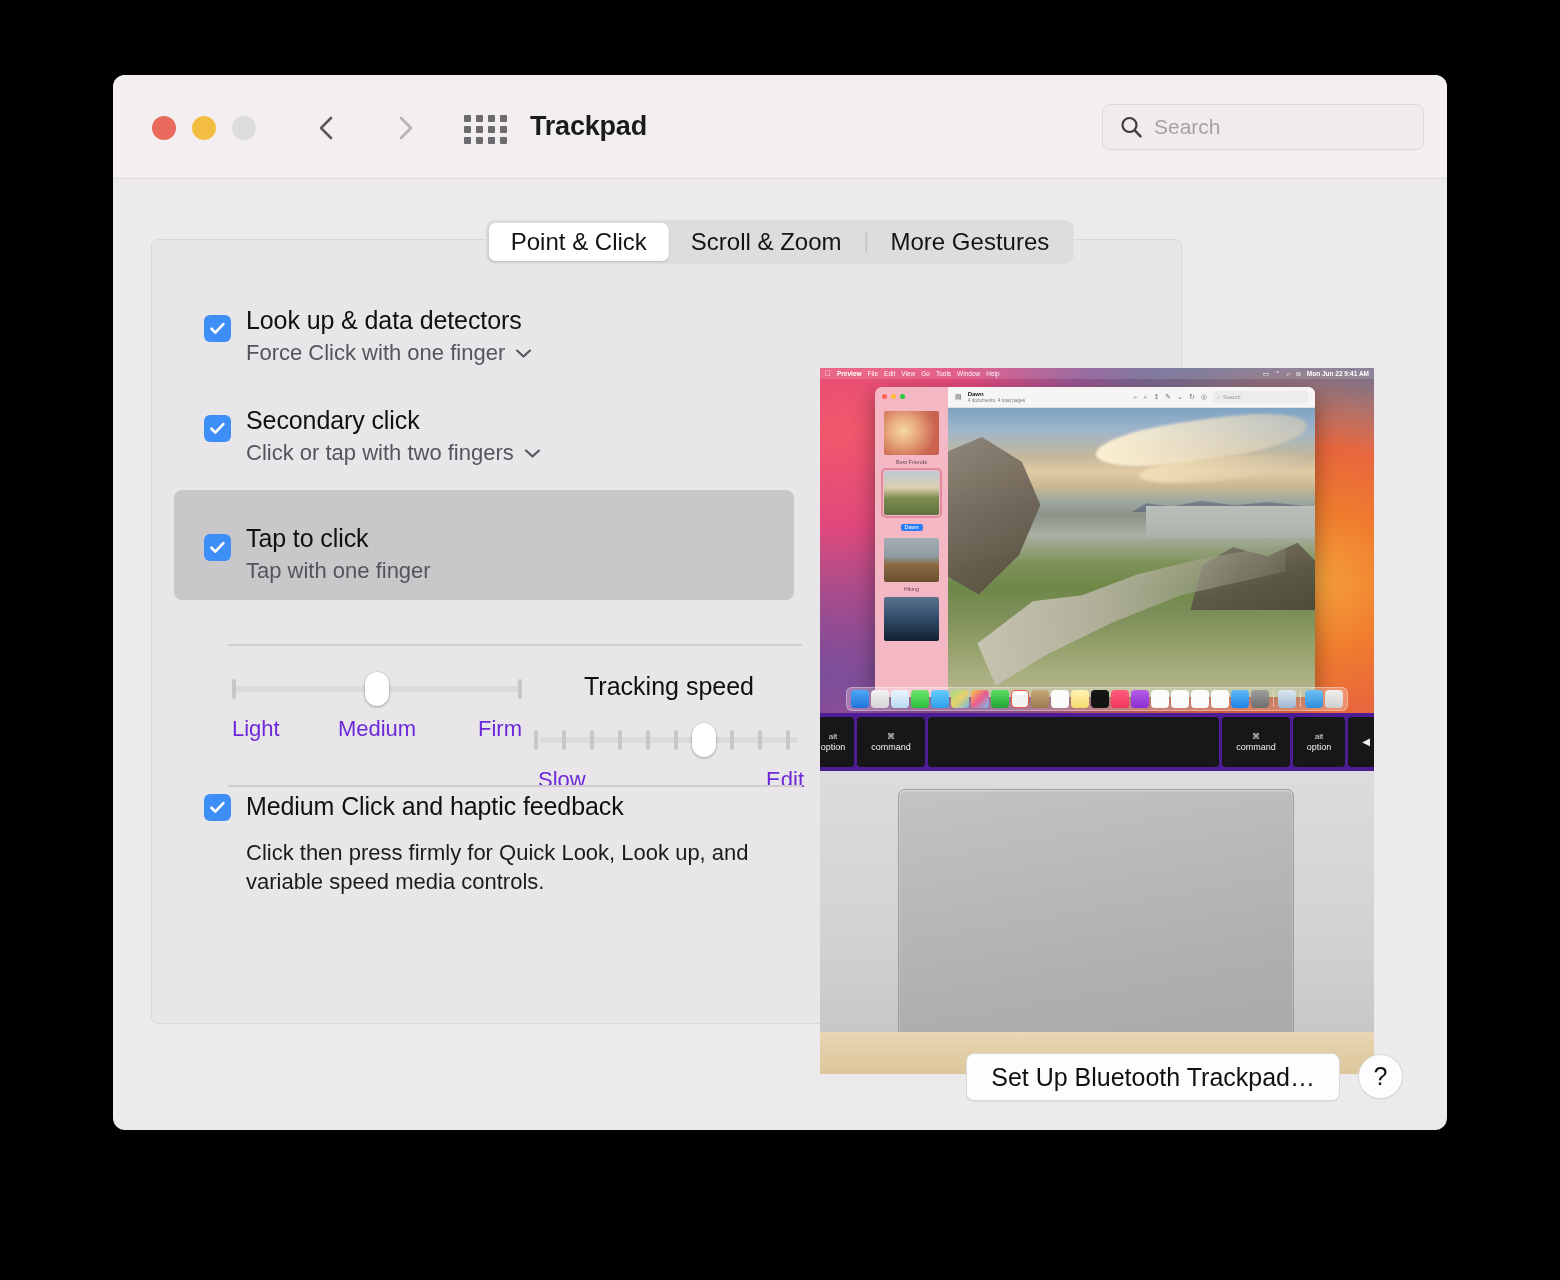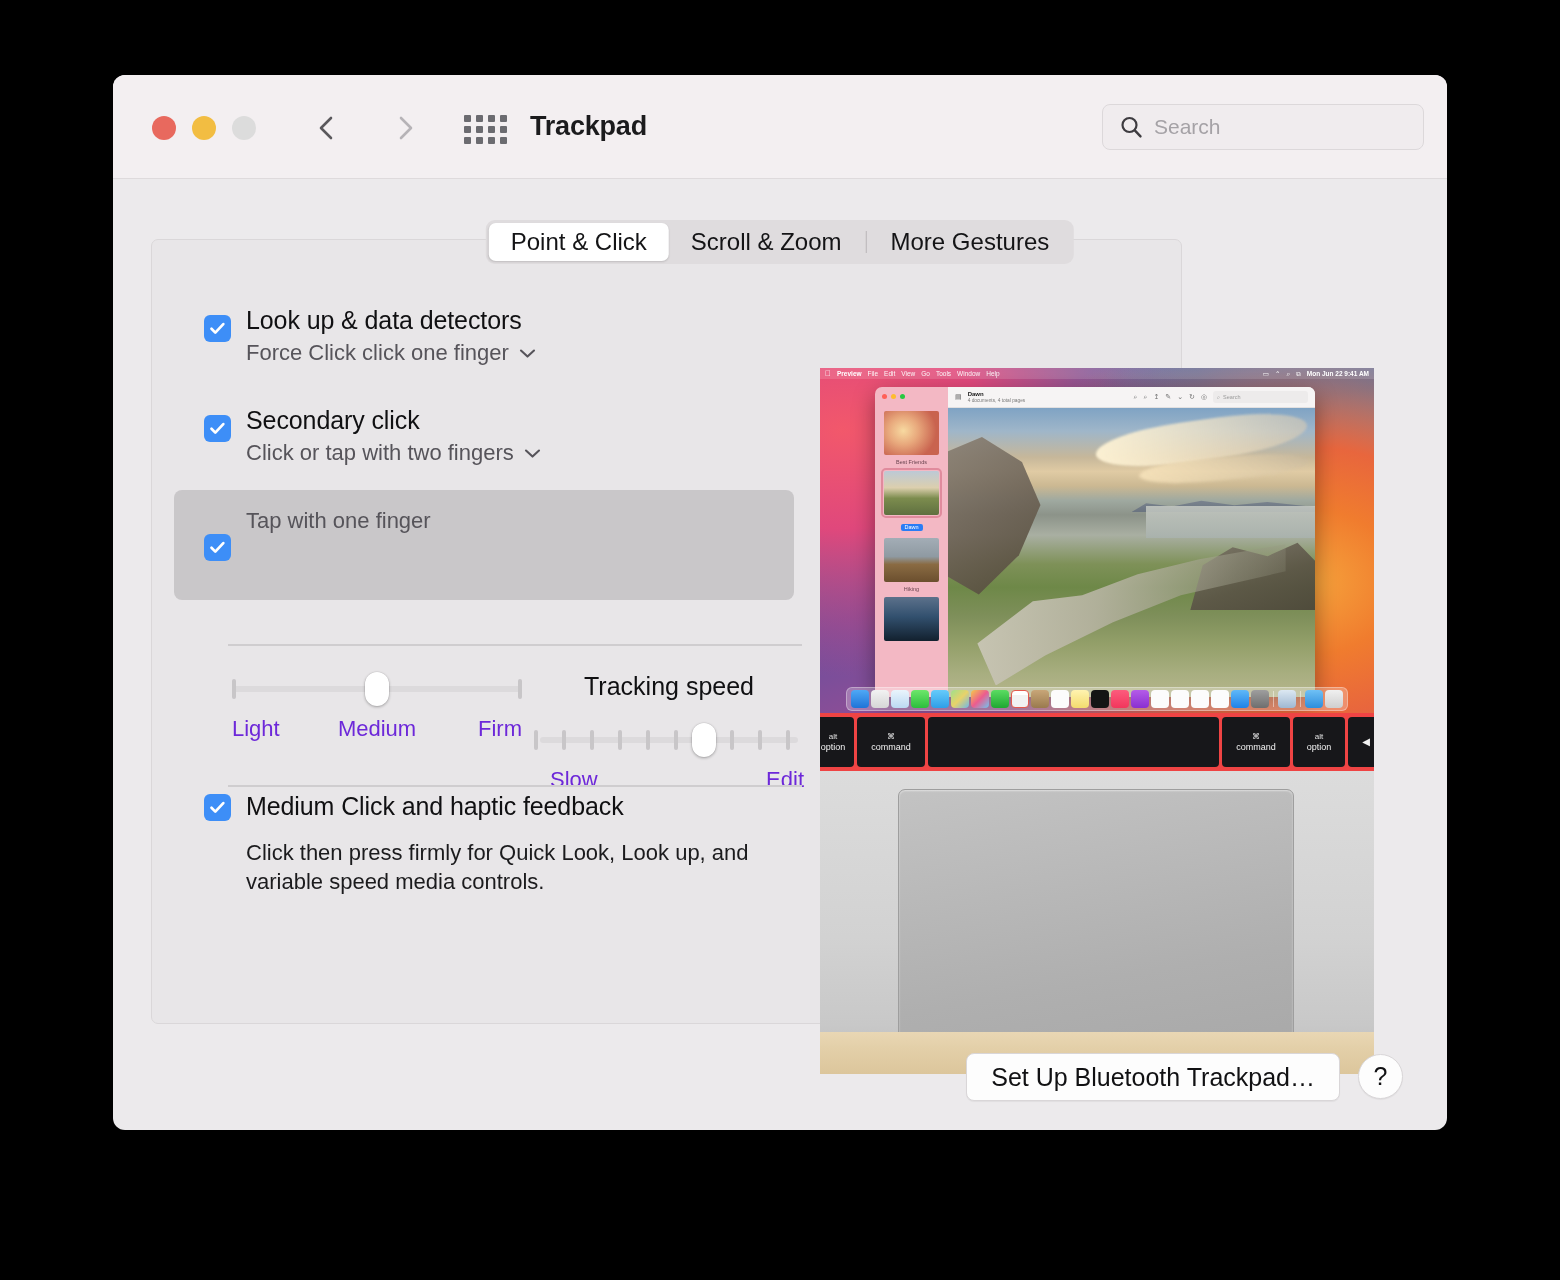--- a/index.html
+++ b/index.html
@@ -323,21 +323,21 @@
     border-radius: 6px;
     display: flex; align-items: center; gap: 2px;
     padding: 2px 4px;
   }
   #dock i { width: 18px; height: 18px; border-radius: 4px; display: block; }
   #dock .sep { width: 1px; height: 16px; background: rgba(255,255,255,.45); border-radius: 0; margin: 0 2px; }
 
   
   #keyrow {
     position: absolute; left: 0; top: 345px; width: 554px; height: 58px;
-    background: #ef4444;
+    background: #4c1d95;
     display: flex; align-items: stretch; gap: 3px; padding: 4px 0;
   }
   .key {
     background: #17171A; border-radius: 4px;
     color: #F2F2F2; display: flex; flex-direction: column;
     align-items: center; justify-content: center; gap: 2px;
     font-size: 9px; line-height: 1;
   }
   .key .sm { font-size: 8px; opacity: .92; }
   .key.k-opt-l { width: 42px; margin-left: -8px; }
@@ -448,21 +448,21 @@
     <div id="left">
 
       <div class="optrow" style="top:50px;">
         <div class="cb" style="top:25px;">
           <svg viewBox="0 0 19 19">
               <path d="M3.5 9.8 L7.3 13.6 L15.3 5.1" fill="none" stroke="#fff" stroke-width="2.7" stroke-linecap="round" stroke-linejoin="round"></path>
             </svg>
         </div>
         <div class="opt-title">Look up &amp; data detectors</div>
         <div class="opt-sub">
-          <span>Force Click click one finger</span>
+          <span>Force Click with one finger</span>
           <svg class="chev" viewBox="0 0 17 11">
               <path d="M2 2.5 L8.5 8.6 L15 2.5" fill="none" stroke="#56545A" stroke-width="2.1" stroke-linecap="round" stroke-linejoin="round"></path>
             </svg>
         </div>
       </div>
 
       <div class="optrow" style="top:150px;">
         <div class="cb" style="top:25px;">
           <svg viewBox="0 0 19 19">
               <path d="M3.5 9.8 L7.3 13.6 L15.3 5.1" fill="none" stroke="#fff" stroke-width="2.7" stroke-linecap="round" stroke-linejoin="round"></path>
@@ -476,20 +476,21 @@
             </svg>
         </div>
       </div>
 
       <div class="optrow highlighted" style="top:250px;height:110px;">
         <div class="cb" style="top:44px;">
           <svg viewBox="0 0 19 19">
               <path d="M3.5 9.8 L7.3 13.6 L15.3 5.1" fill="none" stroke="#fff" stroke-width="2.7" stroke-linecap="round" stroke-linejoin="round"></path>
             </svg>
         </div>
+        <div class="opt-title" style="margin-top:18px;">Tap to click</div>
         <div class="opt-sub plain">
           <span>Tap with one finger</span>
         </div>
       </div>
 
       <div class="hr" style="top:404px;"></div>
 
       <div class="slider-group" style="left:80px; top:432px; width:290px;">
         <div class="track-wrap">
           <div class="track"></div>
@@ -515,21 +516,21 @@
           <div class="tick" style="left:84px;"></div>
           <div class="tick" style="left:112px;"></div>
           <div class="tick" style="left:140px;"></div>
           <div class="tick" style="left:168px;"></div>
           <div class="tick" style="left:196px;"></div>
           <div class="tick" style="left:224px;"></div>
           <div class="tick" style="left:252px;"></div>
           <div class="thumb" style="left:158px;"></div>
         </div>
         <div class="slider-scale">
-          <span style="left:16px;text-align:center;">Slow</span>
+          <span style="left:4px;text-align:center;">Slow</span>
           <span style="right:0;">Edit</span>
         </div>
       </div>
 
       <div class="hr" style="top:545px;"></div>
 
       <div id="forceclick">
         <div class="cb" style="top:2px;left:30px;position:absolute;">
           <svg viewBox="0 0 19 19">
               <path d="M3.5 9.8 L7.3 13.6 L15.3 5.1" fill="none" stroke="#fff" stroke-width="2.7" stroke-linecap="round" stroke-linejoin="round"></path>

